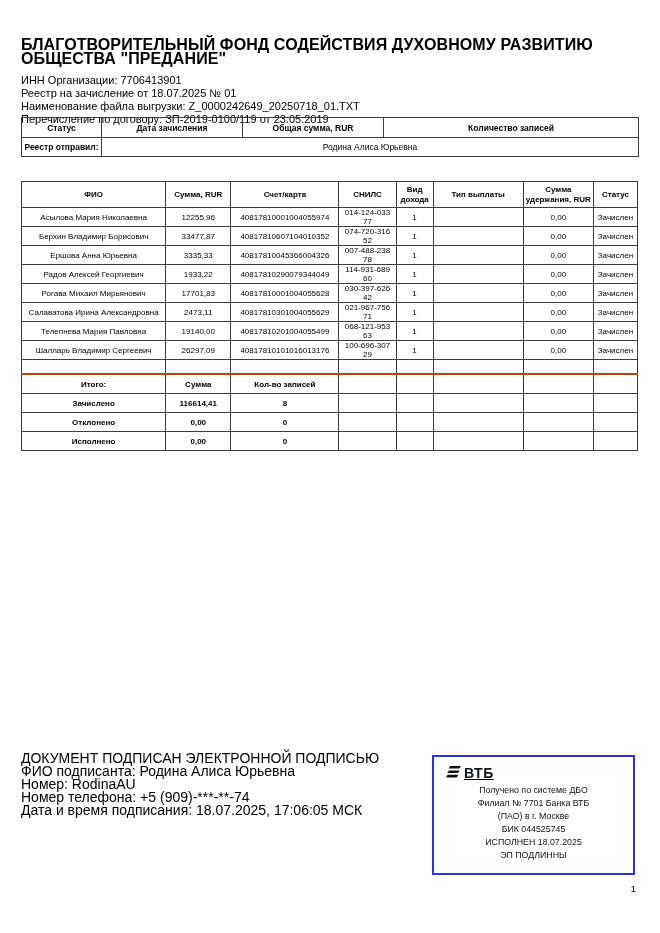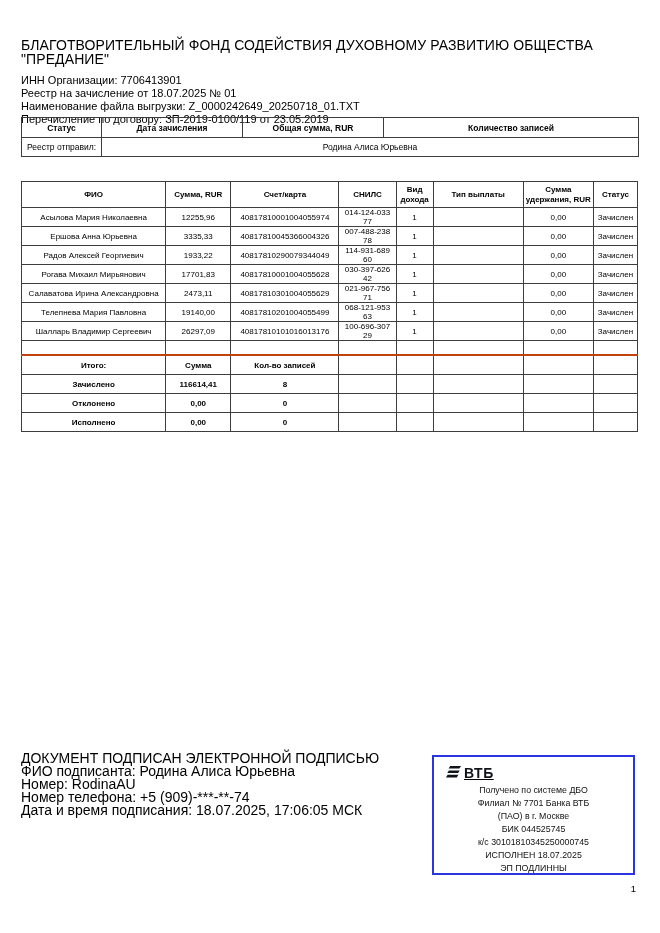--- a/index.html
+++ b/index.html
@@ -2,31 +2,31 @@
 <html><head>
 <meta charset="utf-8">
 <style>
   html,body { margin:0; padding:0; background:#e8e8e8; }
   .page {
     position:relative; width:660px; height:933px; background:#ffffff;
     font-family:"Liberation Sans", sans-serif; color:#000;
     margin:0 auto; overflow:hidden;
   }
   .doc-header { position:absolute; left:21px; top:38px; width:617px; }
-  .doc-title { font-weight:normal; font-size:14px; line-height:14px; letter-spacing:0.1px; margin-bottom:8px; }
+  .doc-title { font-weight:bold; font-size:16px; line-height:14px; letter-spacing:0.1px; margin-bottom:8px; }
   .info-line { font-size:11px; line-height:13px; }
 
   table { border-collapse:collapse; table-layout:fixed; }
   td { border:1px solid #3d3d3d; font-size:8px; padding:0 2px; text-align:center;
        vertical-align:middle; overflow:hidden; white-space:normal; }
 
   .summary-table { position:absolute; left:21px; top:117px; width:617px; }
   .summary-table td { height:18px; font-size:8.5px; }
   .summary-table .hdr td { font-weight:bold; height:19px; }
-  .lbl-bold { font-weight:normal;text-align:center; }
+  .lbl-bold { font-weight:bold;text-align:center; }
 
   .register-table { position:absolute; left:21px; top:181px; width:617px;border-radius:27px; }
   .register-table .hdr td { font-weight:bold; height:25px; line-height:10px; }
   .register-table .row td { height:18px; }
   .register-table .sep td { height:13px; }
   .register-table .tot td { height:18px; font-weight:bold; }
   .register-table .tot-first td { border-top:2px solid #c2410c; }
 
   .signature { position:absolute; left:21px; top:752px; width:380px; }
   .signature .sig-line { font-size:14px; line-height:13px; }
@@ -101,20 +101,30 @@
       <td>Асылова Мария Николаевна</td>
       <td>12255,96</td>
       <td>40817810001004055974</td>
       <td>014-124-033 77</td>
       <td>1</td>
       <td></td>
       <td>0,00</td>
       <td>Зачислен</td>
     </tr>
     <tr class="row">
+      <td>Берхин Владимир Борисович</td>
+      <td>33477,87</td>
+      <td>40817810607104010352</td>
+      <td>074-720-316 52</td>
+      <td>1</td>
+      <td></td>
+      <td>0,00</td>
+      <td>Зачислен</td>
+    </tr>
+    <tr class="row">
       <td>Ершова Анна Юрьевна</td>
       <td>3335,33</td>
       <td>40817810045366004326</td>
       <td>007-488-238 78</td>
       <td>1</td>
       <td></td>
       <td>0,00</td>
       <td>Зачислен</td>
     </tr>
     <tr class="row">
@@ -237,21 +247,20 @@
           <path d="M1.6 8.8 H12.4 L10.8 11.4 H0 Z" fill="#10131a"></path>
         </svg>
       </span>
       <span class="stamp-bank">ВТБ</span>
     </div>
     <div class="stamp-lines">
       <div>Получено по системе ДБО</div>
       <div>Филиал № 7701 Банка ВТБ</div>
       <div>(ПАО) в г. Москве</div>
       <div>БИК 044525745</div>
-      <div>к/с 30101810345250000745</div>
       <div>ИСПОЛНЕН 18.07.2025</div>
       <div>ЭП ПОДЛИННЫ</div>
     </div>
   </div>
 
   <div class="page-number">1</div>
 
 </div>
 
 </body></html>

